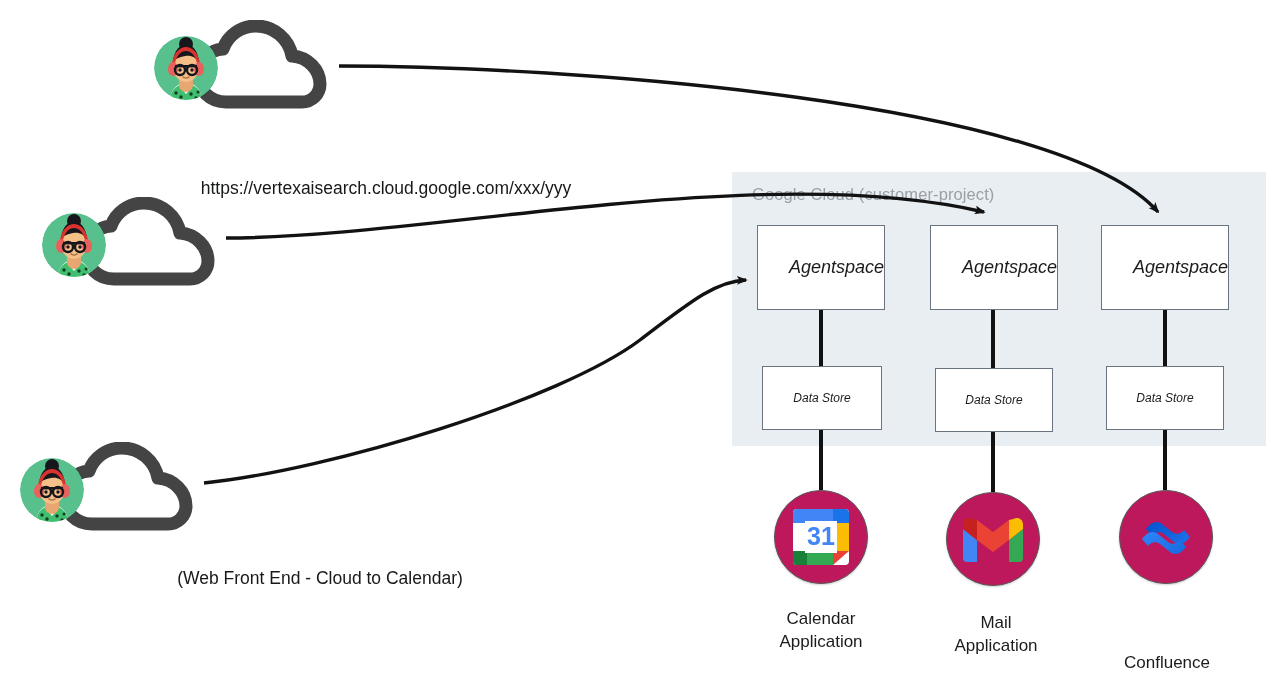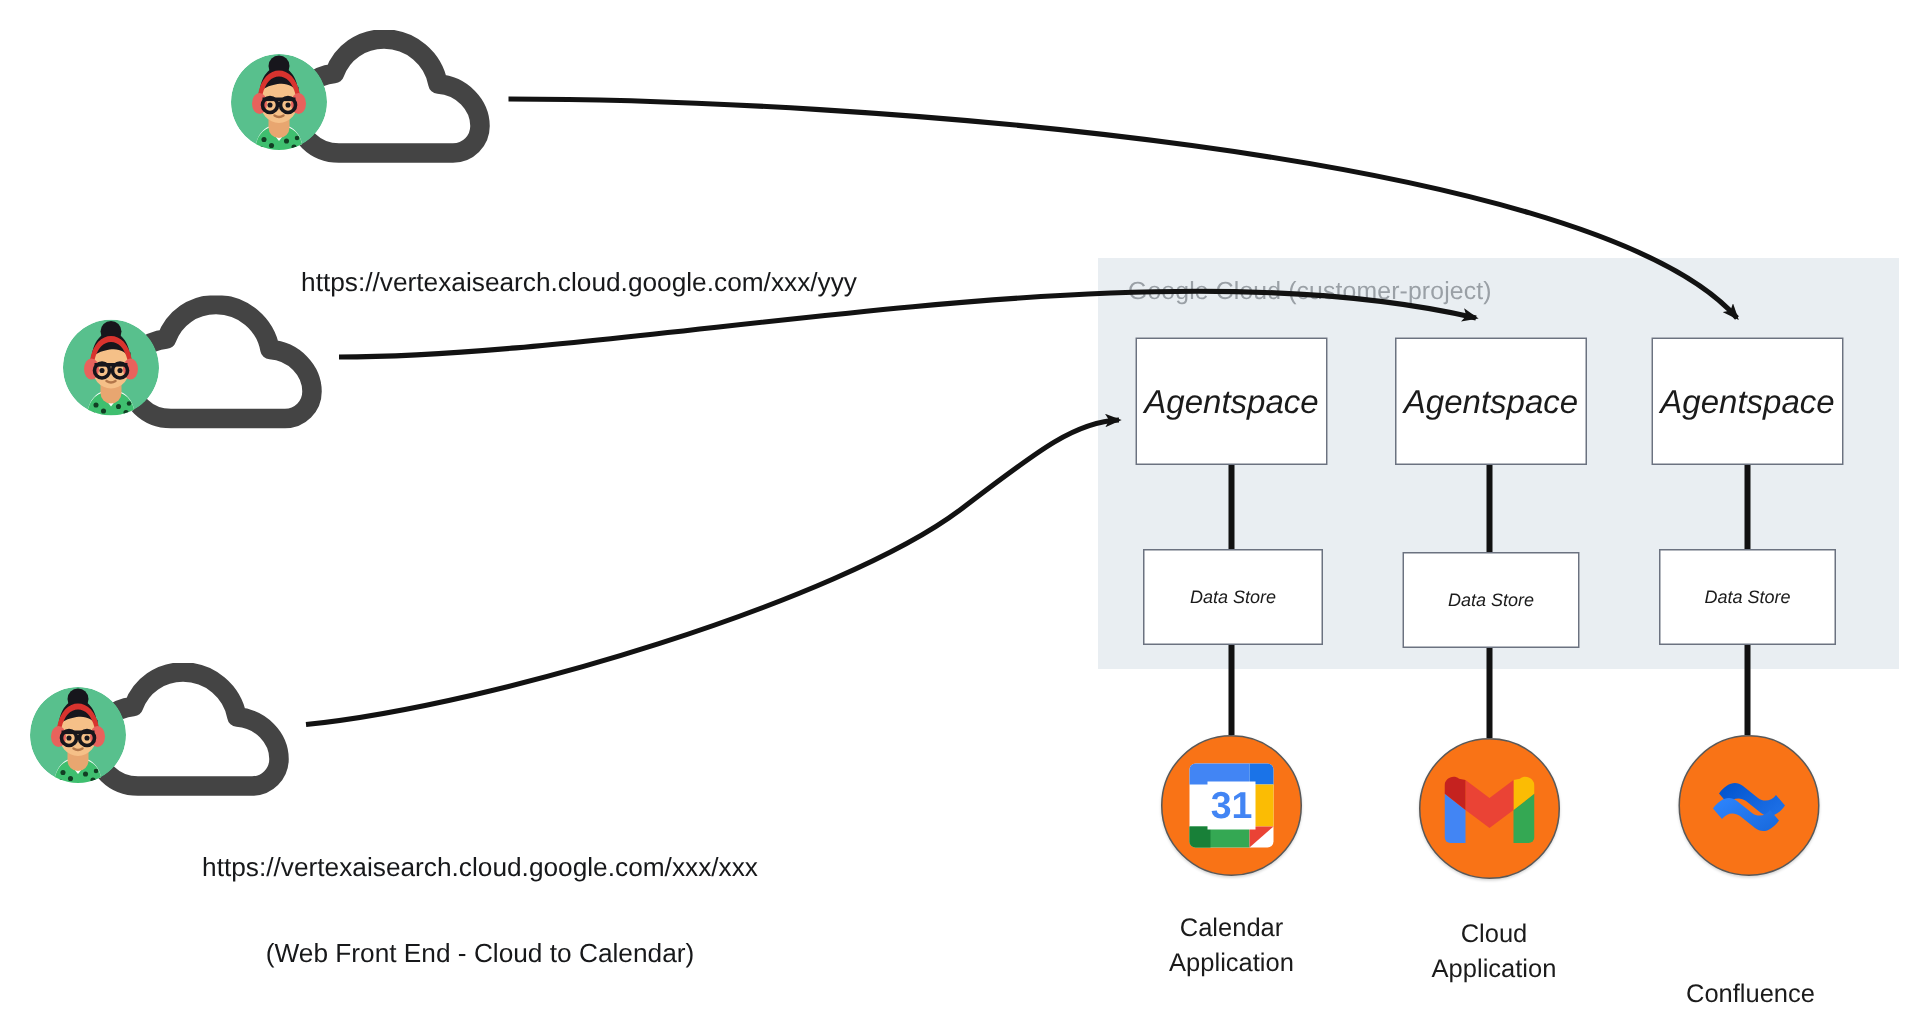--- a/index.html
+++ b/index.html
@@ -67,34 +67,35 @@
     box-sizing: border-box;
     display: flex;
     align-items: center;
     justify-content: center;
     font-size: 12px;
     color: #1b1b1b;
     font-style: italic;
   }
   .node-box.agentspace {
     font-style: italic;
-    font-size: 22px;
+    font-size: 18px;
+    justify-content: flex-end;
   }
   .connector {
     position: absolute;
     width: 3.5px;
     background: #111111;
   }
   
   .app-circle {
     position: absolute;
     width: 94px;
     height: 94px;
     border-radius: 50%;
-    background: #f97316;
+    background: #be185d;
     border: 1.4px solid #585858;
     box-sizing: border-box;
     display: flex;
     align-items: center;
     justify-content: center;
     box-shadow: 0 1px 2px rgba(0,0,0,.18);
   }
   .app-label {
     position: absolute;
     text-align: center;
@@ -185,21 +186,21 @@
           <stop offset="100%" stop-color="#2c83fb"></stop>
         </linearGradient>
       </defs>
       <path d="M8 20c5-7 11-9 16-5l10 8c4 3 9 2 12-2l6 7c-5 7-11 9-16 5l-10-8c-4-3-9-2-12 2z" fill="url(#cgrad1)"></path>
       <path d="M48 38c-5 7-11 9-16 5l-10-8c-4-3-9-2-12 2l-6-7c5-7 11-9 16-5l10 8c4 3 9 2 12-2z" fill="url(#cgrad2)"></path>
     </svg>
   </div>
 
   <div class="app-label" style="left:741px; top:608px; width:160px;">Calendar
 Application</div>
-  <div class="app-label" style="left:916px; top:612px; width:160px;">Cloud
+  <div class="app-label" style="left:916px; top:612px; width:160px;">Mail
 Application</div>
   <div class="app-label" style="left:1087px; top:652px; width:160px;">Confluence
 Application</div>
 
   <svg class="layer-svg" viewBox="0 0 1282 678">
     <defs>
       <marker id="arrowhead" markerWidth="11" markerHeight="9" refX="9.2" refY="4.5" orient="auto" markerUnits="userSpaceOnUse">
         <path d="M0,0 L11,4.5 L0,9 L2.6,4.5 Z" fill="#121212"></path>
       </marker>
     </defs>
@@ -317,17 +318,16 @@
   </div>
 
   <div class="caption" style="left:796px; top:36px; width:400px;">
   </div>
 
   <div class="caption" style="left:186px; top:146px; width:400px;">
     <div>https://vertexaisearch.cloud.google.com/xxx/yyy</div>
   </div>
 
   <div class="caption" style="left:120px; top:536px; width:400px;">
-    <div>https://vertexaisearch.cloud.google.com/xxx/xxx</div>
     <div>(Web Front End - Cloud to Calendar)</div>
   </div>
 
 </div>
 
 </body></html>

